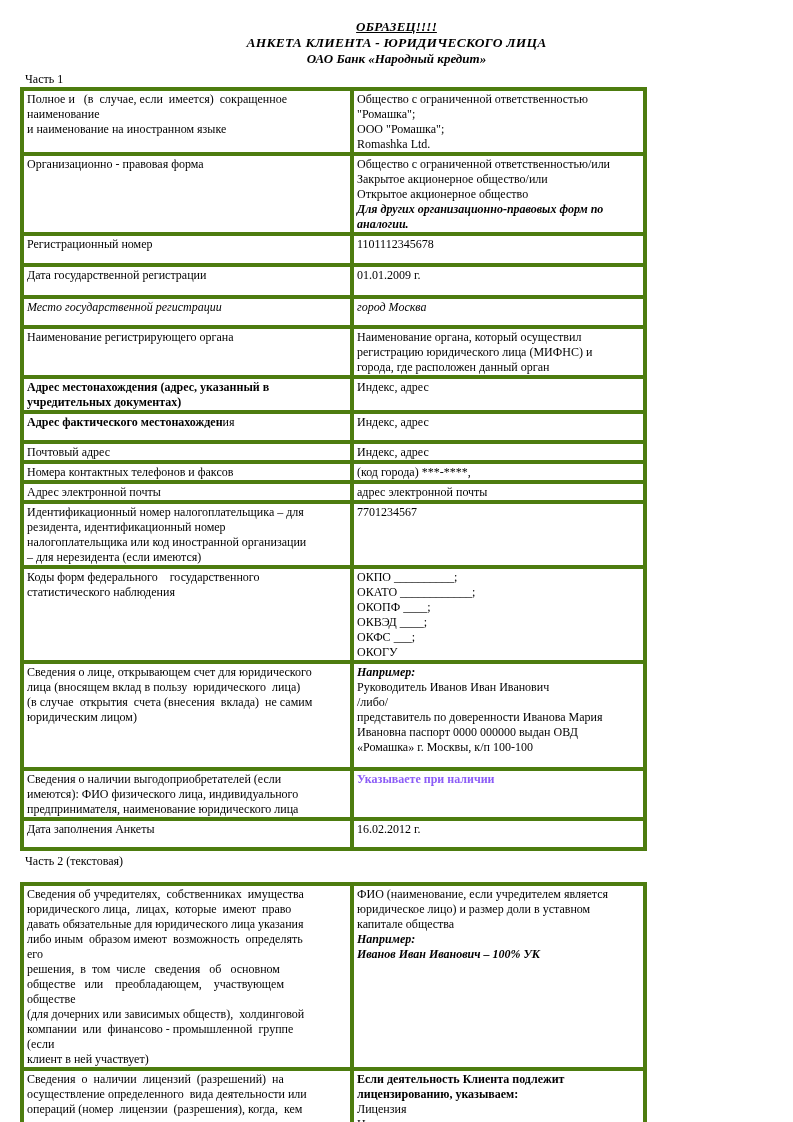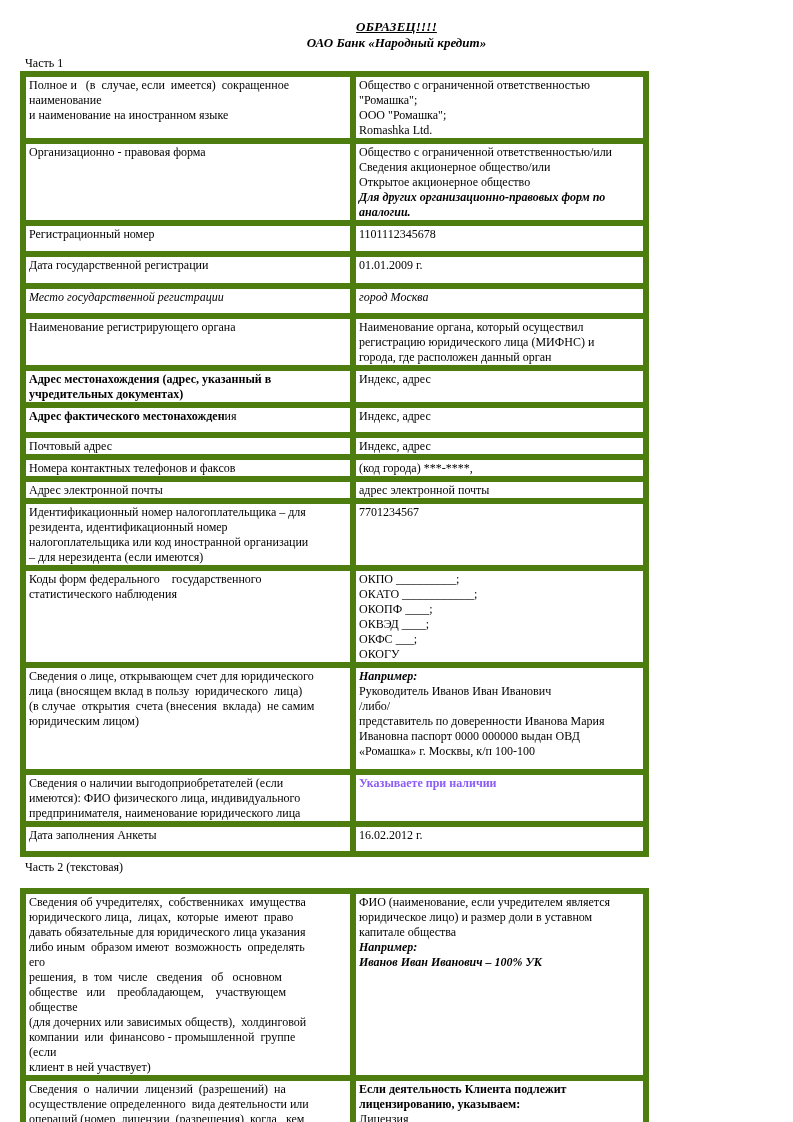--- a/index.html
+++ b/index.html
@@ -16,38 +16,39 @@
   .part-label.second{margin-top:3px;margin-bottom:0;}
   table.form{
     border-collapse:collapse;
     table-layout:fixed;
     margin-left:20px;
     width:623px;
     border:2px solid #000;
   }
   table.form.part2{margin-top:14px;}
   table.form td{
-    border:6px solid #4d7c0f;
+    border:4px solid #4d7c0f;
     vertical-align:top;
     padding:1px 3px 0 3px;
     font-size:12px;
     line-height:15px;
     white-space:pre-wrap;
     word-wrap:break-word;
   }
   col.c-label{width:330px;}
   col.c-value{width:293px;}
   .b{font-weight:bold;}
   .i{font-style:italic;font-weight:bold;}
 </style>
 </head>
 <body>
 
 <div class="doc-header">
   <div class="h-line1">ОБРАЗЕЦ!!!!</div>
+  <div class="h-line2">АНКЕТА КЛИЕНТА - ЮРИДИЧЕСКОГО ЛИЦА</div>
   <div class="h-line3">ОАО Банк «Народный кредит»</div>
 </div>
 
 <div class="part-label">Часть 1</div>
 
 <table class="form part1">
   <colgroup>
       <col class="c-label">
       <col class="c-value">
     </colgroup>
@@ -57,21 +58,21 @@
 наименование
 и наименование на иностранном языке</span></td>
         <td><span>Общество с ограниченной ответственностью
 "Ромашка";
 ООО "Ромашка";
 Romashka Ltd.</span></td>
       </tr>
       <tr style="height: 77px;">
         <td><span>Организационно - правовая форма</span></td>
         <td><span>Общество с ограниченной ответственностью/или
-Сведения акционерное общество/или
+Закрытое акционерное общество/или
 Открытое акционерное общество
 </span><span class="i">Для других организационно-правовых форм по
 аналогии.</span></td>
       </tr>
       <tr style="height: 31px;">
         <td><span>Регистрационный номер</span></td>
         <td><span>1101112345678</span></td>
       </tr>
       <tr style="height: 32px;">
         <td><span>Дата государственной регистрации</span></td>

